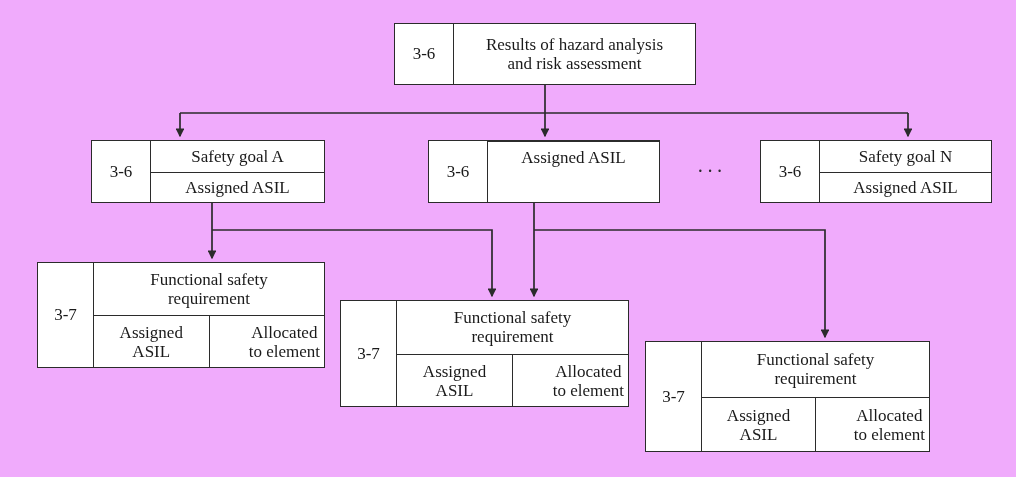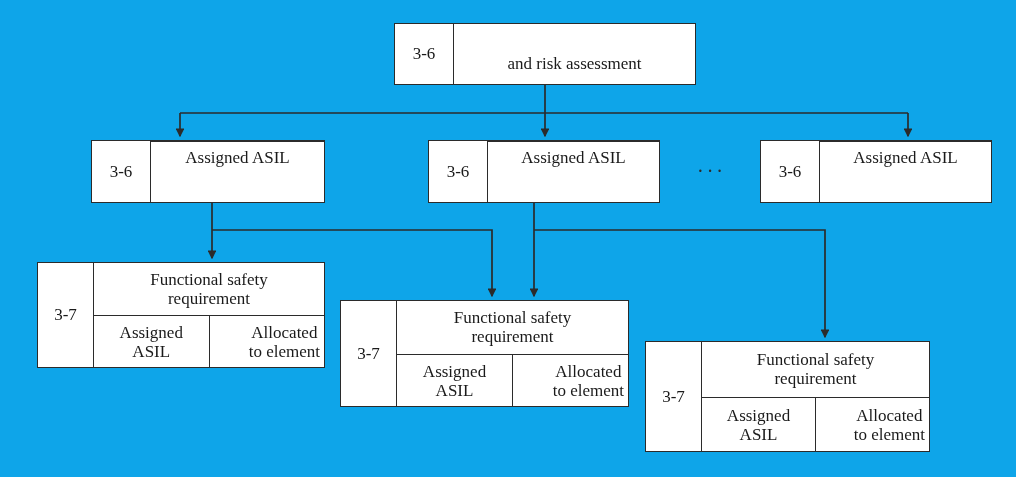--- a/index.html
+++ b/index.html
@@ -4,21 +4,21 @@
 <style>
   html, body {
     margin: 0;
     padding: 0;
     background: #ffffff;
   }
   #canvas {
     position: relative;
     width: 1016px;
     height: 477px;
-    background: #0ea5e9;
+    background: #f0abfc;
     font-family: "Liberation Serif", "DejaVu Serif", serif;
     color: #1a1a1a;
     overflow: hidden;
   }
   svg.connectors {
     position: absolute;
     left: 0;
     top: 0;
     width: 1016px;
     height: 477px;
@@ -140,50 +140,52 @@
       <path d="M 534 203 L 534 296" marker-end="url(#arrow)"></path>
       <path d="M 534 230 L 825 230 L 825 337" marker-end="url(#arrow)"></path>
     </g>
   </svg>
 
   <div class="node" id="node-hara">
     <div class="clause-cell">3-6</div>
     <div class="body-col">
       <div class="title-cell">
         <span>
-          <br>
+          <span>Results of hazard analysis</span><br>
           <span>and risk assessment</span>
         </span>
       </div>
     </div>
   </div>
 
   <div class="node" id="node-goal-a">
     <div class="clause-cell">3-6</div>
     <div class="body-col">
+      <div class="title-cell">Safety goal A</div>
       <div class="sub-row">
         <div class="sub-cell">Assigned ASIL</div>
       </div>
     </div>
   </div>
 
   <div class="node" id="node-goal-b">
     <div class="clause-cell">3-6</div>
     <div class="body-col">
       <div class="sub-row">
         <div class="sub-cell">Assigned ASIL</div>
       </div>
     </div>
   </div>
 
   <div class="ellipsis" id="ellipsis-goals">···</div>
 
   <div class="node" id="node-goal-n">
     <div class="clause-cell">3-6</div>
     <div class="body-col">
+      <div class="title-cell">Safety goal N</div>
       <div class="sub-row">
         <div class="sub-cell">Assigned ASIL</div>
       </div>
     </div>
   </div>
 
   <div class="node" id="node-fsr-1">
     <div class="clause-cell">3-7</div>
     <div class="body-col">
       <div class="title-cell">

